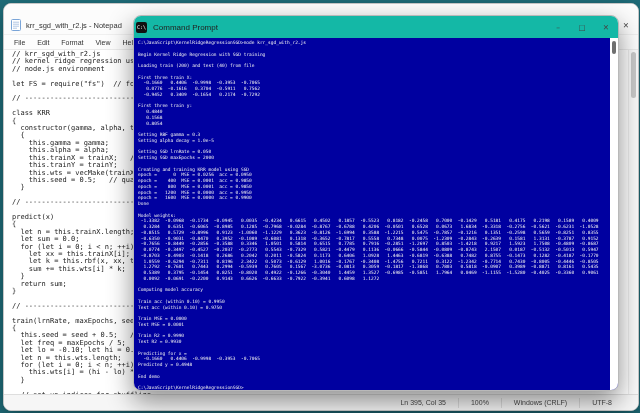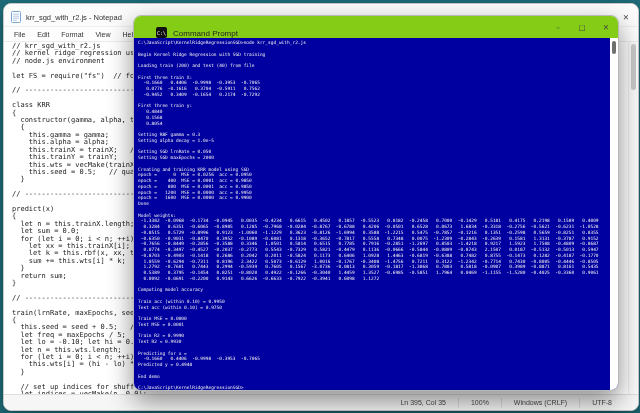--- a/index.html
+++ b/index.html
@@ -15,21 +15,21 @@
     display:flex; flex-direction:column;
   }
 
   
   #notepad {
     left:3px; top:3px; width:634px; height:406px;
     background:#ffffff; border:1px solid #c7c7c7;
   }
   .np-titlebar {
     height:18px; flex:0 0 18px; background:#fcfcfc;
-    display:flex; align-items:center; padding:4px 0 0 7px;
+    display:flex; align-items:center; padding:12px 0 0 7px;
     border-bottom:1px solid #f0f0f0;
     justify-content:center;
   }
   .np-icon { width:10px; height:12px; margin-right:5px; flex:0 0 auto; }
   .np-title { font-size:7.5px; color:#333; white-space:nowrap; }
   .win-controls { margin-left:auto; display:flex; height:100%; }
   .win-btn {
     width:24px; height:100%; display:flex; align-items:center; justify-content:center;
     font-size:7.5px; color:#444; background:transparent; border:none; padding:0;
     font-family:"DejaVu Sans", sans-serif;
@@ -63,22 +63,22 @@
   .status-seg:first-child { border-left:none; }
   .status-spacer { width:14px; }
 
   
   #cmd {
     left:133px; top:15px; width:484px; height:374px;
     background:#f7f7f7; border:1px solid #b9b9b9;
     box-shadow:0 10px 26px rgba(0,0,0,.45);
   }
   .cmd-titlebar {
-    height:22px; flex:0 0 22px; background:#84cc16;
-    display:flex; align-items:flex-end; padding:0 0 0 22px;
+    height:22px; flex:0 0 22px; background:#14b8a6;
+    display:flex; align-items:center; padding:0 0 0 2px;
   }
   .cmd-icon {
     width:11px; height:11px; background:#111; border-radius:2px;
     color:#fff; font-family:"DejaVu Sans Mono", monospace; font-size:5px;
     display:flex; align-items:center; justify-content:center;
     margin-right:6px; flex:0 0 auto;
   }
   .cmd-title { font-size:8px; color:#222; white-space:nowrap; }
   .cmd-body { flex:1 1 auto; display:flex; overflow:hidden; }
   .console {

